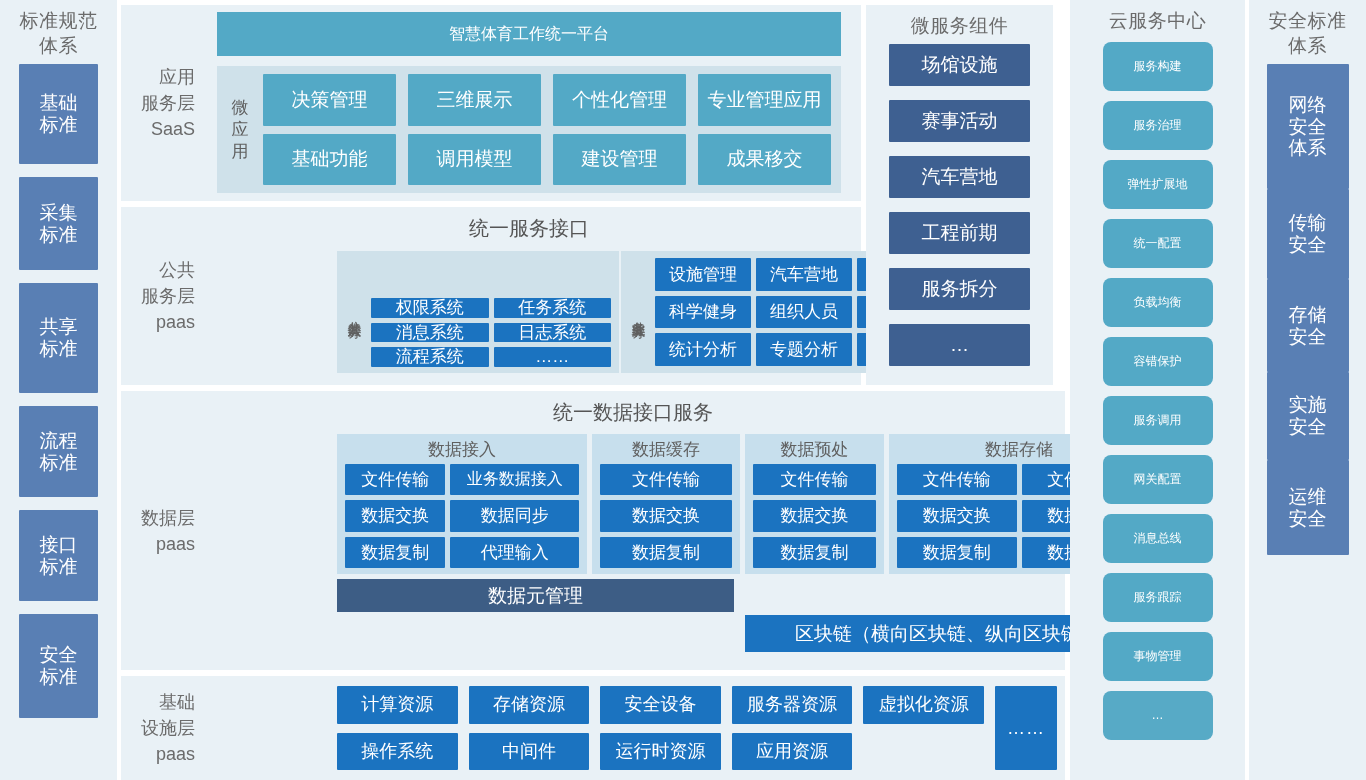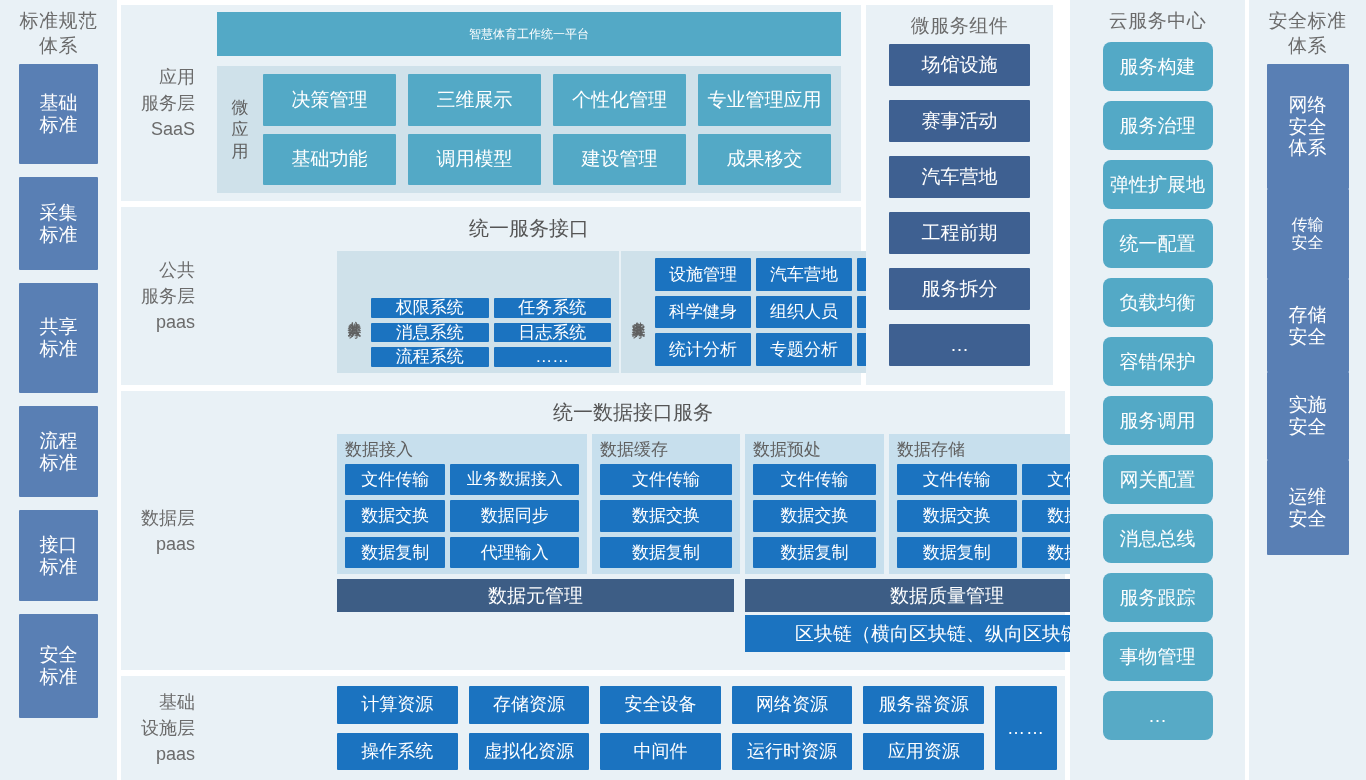--- a/index.html
+++ b/index.html
@@ -44,21 +44,21 @@
     position:absolute;left:8px;top:0;width:78px;height:100%;
     display:flex;flex-direction:column;align-items:center;justify-content:center;
     color:#6b6b6b;font-size:18px;line-height:26px;text-align:right;white-space:pre-line;
   }
 
   
   #sect-app{top:5px;height:196px;}
   #app-title{
     position:absolute;left:96px;top:7px;right:20px;height:44px;
     display:flex;align-items:center;justify-content:center;
-    color:#fff;font-size:12px;
+    color:#fff;font-size:16px;
   }
   #app-group{
     position:absolute;left:96px;top:61px;right:20px;bottom:8px;
     background:#cfe1ea;box-sizing:border-box;padding:8px 10px 8px 8px;
     display:flex;align-items:stretch;gap:8px;
   }
   #app-vlabel{
     width:30px;display:flex;align-items:center;justify-content:center;
     color:#5f5f5f;font-size:17px;line-height:22px;text-align:center;white-space:pre-line;
   }
@@ -92,21 +92,21 @@
   #sect-data{top:391px;height:279px;width:944px;}
   #data-title{
     position:absolute;left:96px;top:6px;right:16px;height:30px;
     display:flex;align-items:center;justify-content:center;color:#555;font-size:20px;
   }
   .data-group{
     position:absolute;top:43px;height:140px;background:#c7dfed;
     box-sizing:border-box;padding:4px 8px 8px 8px;
   }
   .data-group .gtitle{
-    text-align:left;color:#5f5f5f;font-size:17px;line-height:24px;height:26px;
+    text-align:center;color:#5f5f5f;font-size:17px;line-height:24px;height:26px;
   }
   .data-group .ggrid{display:grid;gap:5px;height:104px;grid-auto-rows:1fr;}
   .data-group .chip{font-size:17px;border-radius:1px;}
   #dg-access{left:216px;width:250px;}
   #dg-access .ggrid{grid-template-columns:1fr 1.28fr;}
   #dg-cache{left:471px;width:148px;}
   #dg-cache .ggrid{grid-template-columns:1fr;}
   #dg-pre{left:624px;width:139px;}
   #dg-pre .ggrid{grid-template-columns:1fr;}
   #dg-store{left:768px;width:260px;}
@@ -127,21 +127,21 @@
   #infra-grid{flex:1;display:grid;grid-template-columns:repeat(5,1fr);grid-template-rows:1fr 1fr;gap:9px 11px;}
   #infra-grid .chip{font-size:18px;border-radius:1px;}
   #infra-more{width:62px;border-radius:1px;font-size:18px;letter-spacing:1px;}
 
   
   #micro-col{left:866px;top:5px;width:187px;height:380px;}
   #micro-col .chip{width:141px;height:42px;margin:0 auto 14px auto;border-radius:1px;font-size:19px;}
 
   
   #cloud-col{left:1070px;top:0;width:175px;height:780px;}
-  #cloud-col .chip{width:110px;height:49px;margin:0 auto 10px auto;border-radius:8px;font-size:19px;}
+  #cloud-col .chip{width:110px;height:49px;margin:0 auto 10px auto;border-radius:8px;font-size:12px;}
 </style>
 </head>
 <body>
 
 <div class="stage">
 
   <div class="col" id="std-col">
     <div class="col-title" style="white-space:pre-line;">标准规范
 体系</div>
     <div id="std-items" style="margin-top:6px;">
@@ -254,37 +254,35 @@
             <div class="chip blue">文件传输</div>
             <div class="chip blue">文件传输</div>
             <div class="chip blue">数据交换</div>
             <div class="chip blue">数据交换</div>
             <div class="chip blue">数据复制</div>
             <div class="chip blue">数据复制</div>
           </div>
       </div>
 
       <div class="wide-bar darkbar" id="bar-meta">数据元管理</div>
-      <div class="wide-bar darkbar" id="bar-quality">数据质量管理</div>
       <div class="wide-bar blue" id="bar-chain">区块链（横向区块链、纵向区块链）</div>
     </div>
 
     <div class="sect" id="sect-infra">
       <div class="sect-label">基础
 设施层
 paas</div>
       <div id="infra-wrap">
         <div id="infra-grid">
             <div class="chip blue">计算资源</div>
             <div class="chip blue">存储资源</div>
             <div class="chip blue">安全设备</div>
-            <div class="chip blue">网络资源</div>
             <div class="chip blue">服务器资源</div>
+            <div class="chip blue">虚拟化资源</div>
             <div class="chip blue">操作系统</div>
-            <div class="chip blue">虚拟化资源</div>
             <div class="chip blue">中间件</div>
             <div class="chip blue">运行时资源</div>
             <div class="chip blue">应用资源</div>
           </div>
         <div class="chip blue" id="infra-more">……</div>
       </div>
     </div>
   </div>
 
   <div class="col" id="micro-col">
@@ -317,21 +315,21 @@
       </div>
   </div>
 
   <div class="col" id="sec-col">
     <div class="col-title" style="white-space:pre-line;">安全标准
 体系</div>
     <div id="sec-items" style="margin-top:6px;">
         <div class="chip slate" style="height: 125px; white-space: pre-line; font-size: 19px;">网络
 安全
 体系</div>
-        <div class="chip slate" style="height: 90px; white-space: pre-line; font-size: 16px;">传输
+        <div class="chip slate" style="height: 90px; white-space: pre-line; font-size: 19px;">传输
 安全</div>
         <div class="chip slate" style="height: 93px; white-space: pre-line; font-size: 19px;">存储
 安全</div>
         <div class="chip slate" style="height: 88px; white-space: pre-line; font-size: 19px;">实施
 安全</div>
         <div class="chip slate" style="height: 95px; white-space: pre-line; font-size: 19px;">运维
 安全</div>
       </div>
   </div>
 

